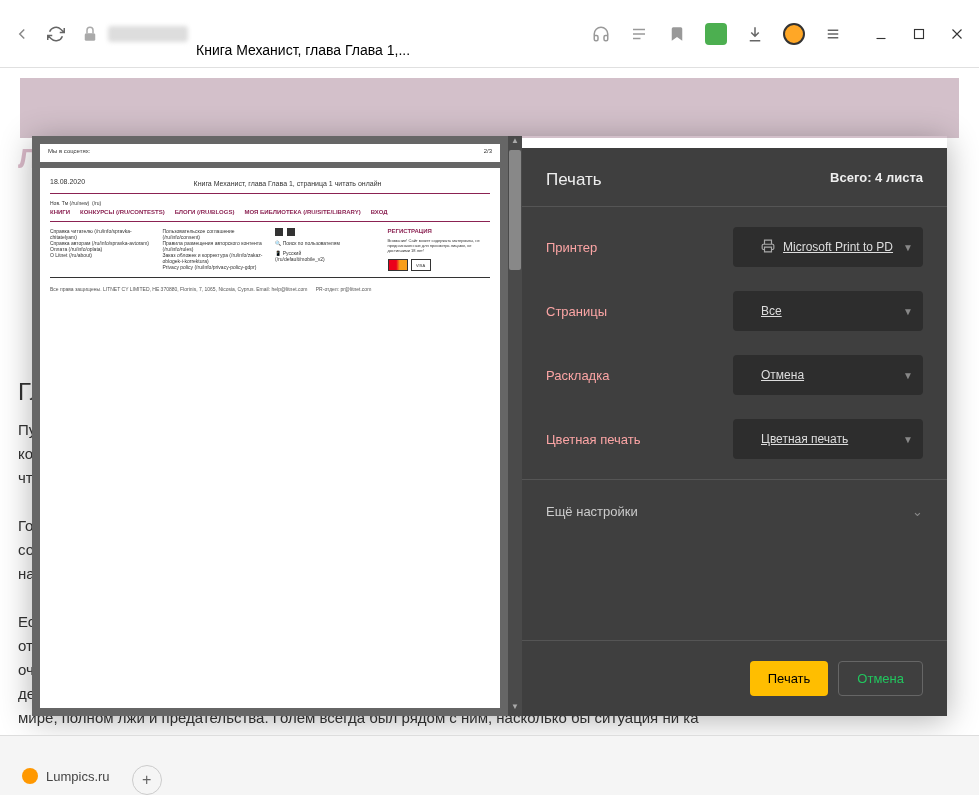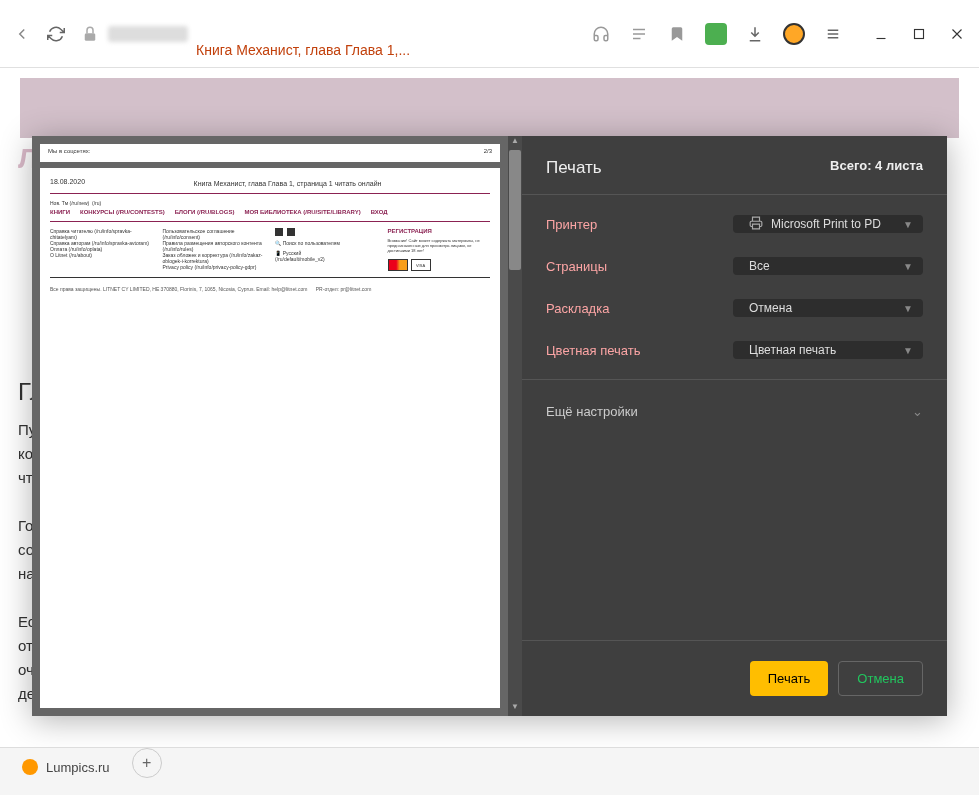--- a/index.html
+++ b/index.html
@@ -3,21 +3,21 @@
 <meta charset="utf-8">
 <style>
 * { margin: 0; padding: 0; box-sizing: border-box; font-family: Arial, sans-serif; }
 body { width: 979px; height: 795px; background: #fff; overflow: hidden; position: relative; }
 
 .browser-toolbar { height: 68px; display: flex; align-items: center; padding: 0 12px; gap: 14px; border-bottom: 1px solid #e0e0e0; }
 .tb-icon { width: 20px; height: 20px; display: flex; align-items: center; justify-content: center; color: #555; cursor: pointer; }
 .tb-icon svg { width: 18px; height: 18px; }
 .url-area { display: flex; align-items: center; gap: 8px; flex: 1; }
 .url-blur { width: 80px; height: 16px; background: #ddd; border-radius: 3px; filter: blur(2px); }
-.url-title { color: #c2410c; font-size: 14px; margin-top: 32px; }
+.url-title { color: #000000; font-size: 14px; margin-top: 32px; }
 .right-icons { display: flex; gap: 18px; align-items: center; }
 .square-ext { width: 22px; height: 22px; background: #4CAF50; border-radius: 4px; }
 .circle-ext { width: 22px; height: 22px; background: #FFA726; border-radius: 50%; border: 2px solid #333; }
 
 .content-area { position: absolute; top: 68px; left: 0; right: 0; bottom: 68px; background: #fff; }
 .page-bg { position: absolute; inset: 0; padding: 10px 20px; overflow: hidden; }
 .site-header { height: 60px; background: #6d2e4e; opacity: 0.3; }
 .site-logo { position: absolute; top: 75px; left: 18px; font-size: 28px; font-weight: bold; color: #8B2252; opacity: 0.3; }
 .chapter-title { position: absolute; top: 310px; left: 18px; font-size: 24px; color: #333; }
 .body-text { position: absolute; top: 350px; left: 18px; right: 18px; font-size: 15px; line-height: 1.6; color: #333; text-align: justify; }
@@ -37,38 +37,38 @@
 .pp-icons { display: flex; gap: 4px; }
 .pp-mini-icon { width: 8px; height: 8px; background: #333; }
 .pp-cards { display: flex; gap: 3px; margin-top: 6px; }
 .pp-card { width: 20px; height: 12px; border: 1px solid #333; font-size: 4px; display: flex; align-items: center; justify-content: center; }
 .pp-card.mc { background: linear-gradient(90deg, #eb001b 40%, #f79e1b 60%); }
 .pp-footer { font-size: 5px; margin-top: 8px; color: #555; }
 .preview-scroll { width: 14px; background: #4a4a4a; position: relative; }
 .scroll-thumb { position: absolute; top: 14px; left: 1px; right: 1px; height: 120px; background: #888; border-radius: 2px; }
 .scroll-arrow { position: absolute; left: 0; right: 0; height: 14px; color: #aaa; font-size: 8px; text-align: center; }
 
-.settings-panel { flex: 1; background: #3f3f3f; color: #eee; display: flex; flex-direction: column; }
+.settings-panel { flex: 1; background: #3f3f3f; color: #eee; display: flex; flex-direction: column; margin-top: 12px; }
 .sp-header { display: flex; justify-content: space-between; padding: 22px 24px 16px; border-bottom: 1px solid #555; }
 .sp-title { font-size: 17px; }
 .sp-total { font-size: 13px; }
 .sp-total b { font-weight: bold; }
 .sp-options { padding: 8px 24px; }
 .sp-row { display: flex; align-items: center; padding: 12px 0; }
 .sp-label { flex: 1; font-size: 13px; color: #fca5a5; }
-.sp-select { width: 190px; height: 18px; background: #2d2d2d; border-radius: 4px; display: flex; align-items: center; padding: 0 16px; font-size: 12px; color: #ddd; cursor: pointer; position: relative; }
+.sp-select { width: 190px; height: 40px; background: #2d2d2d; border-radius: 4px; display: flex; align-items: center; padding: 0 28px; font-size: 12px; color: #ddd; cursor: pointer; position: relative; text-decoration: underline; }
 .sp-select .caret { position: absolute; right: 10px; color: #888; font-size: 10px; }
 .sp-printer-icon { margin-right: 8px; color: #aaa; }
 .sp-more { padding: 24px 24px; border-top: 1px solid #555; display: flex; justify-content: space-between; align-items: center; font-size: 13px; color: #ccc; cursor: pointer; }
 .sp-buttons { margin-top: auto; padding: 20px 24px; display: flex; justify-content: flex-end; gap: 10px; border-top: 1px solid #555; }
 .btn { padding: 9px 18px; border-radius: 4px; font-size: 13px; cursor: pointer; border: none; }
 .btn-primary { background: #FFBE00; color: #000; font-weight: 500; }
 .btn-secondary { background: transparent; color: #22c55e; border: 1px solid #666; }
 
-.tab-bar { position: absolute; bottom: 0; left: 0; right: 0; height: 48px; background: #f5f5f5; border-top: 1px solid #ddd; display: flex; align-items: flex-start; padding: 0 8px; }
+.tab-bar { position: absolute; bottom: 0; left: 0; right: 0; height: 60px; background: #f5f5f5; border-top: 1px solid #ddd; display: flex; align-items: flex-end; padding: 0 8px; }
 .tab { height: 38px; display: flex; align-items: center; padding: 0 14px; gap: 8px; border-radius: 6px 6px 0 0; font-size: 13px; color: #444; cursor: pointer; }
 .tab.active { background: #fff; box-shadow: 0 -1px 3px rgba(0,0,0,0.1); }
 .tab-favicon { width: 16px; height: 16px; border-radius: 50%; }
 .tab-favicon.orange { background: #FF9800; }
 .tab-favicon.book { background: #8B2252; border-radius: 2px; }
 .tab-close { color: #888; font-size: 14px; margin-left: 6px; }
 .new-tab { width: 30px; height: 30px; border-radius: 50%; border: 1px solid #ccc; display: flex; align-items: center; justify-content: center; font-size: 16px; color: #666; margin-left: 8px; cursor: pointer; }
 </style>
 </head>
 <body>
@@ -155,20 +155,21 @@
       <p>что</p>
       <br>
       <p>Гол</p>
       <p>сол</p>
       <p>нап</p>
       <br>
       <p>Есл</p>
       <p>отл</p>
       <p>очен</p>
       <p>день.Он был оставлен как инструмент, чтобы помочь ему в работе, который впоследствии стал его другом</p>
+      <p>мире, полном лжи и предательства. Голем всегда был рядом с ним, насколько бы ситуация ни ка</p>
       
     </div>
   </div>
 
   <div class="print-overlay">
     <div class="preview-panel">
       <div class="preview-content">
         <div class="preview-page-top">
           <span>Мы в соцсетях:</span>
           <span>2/3</span>

